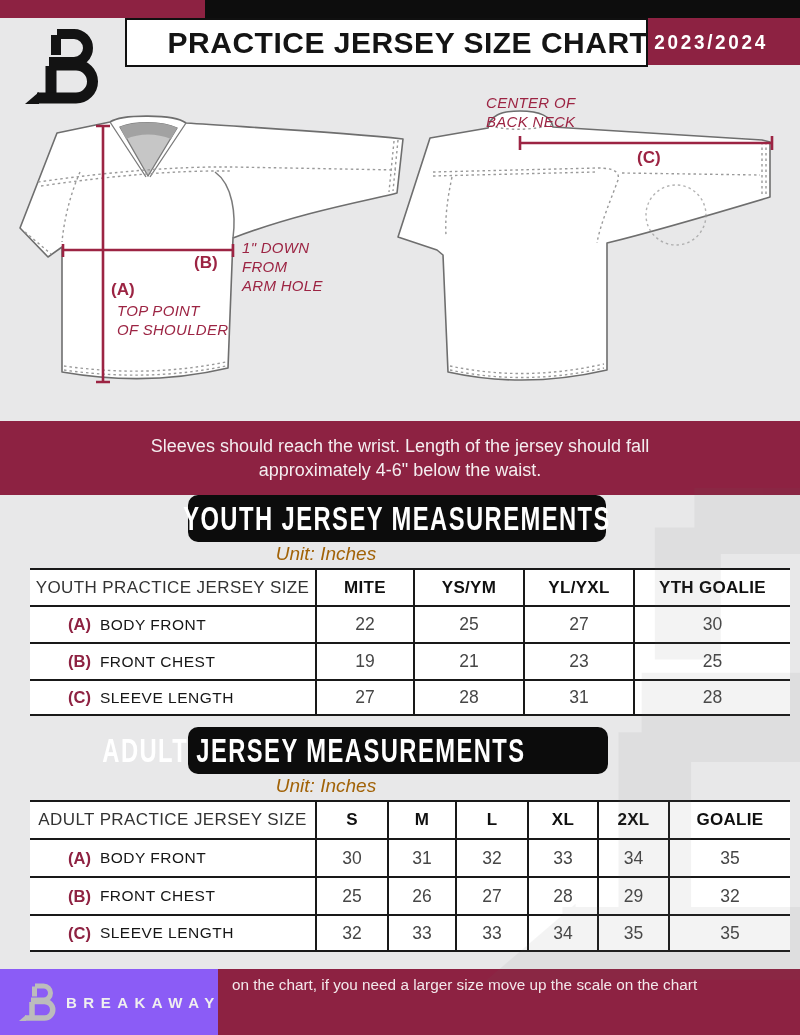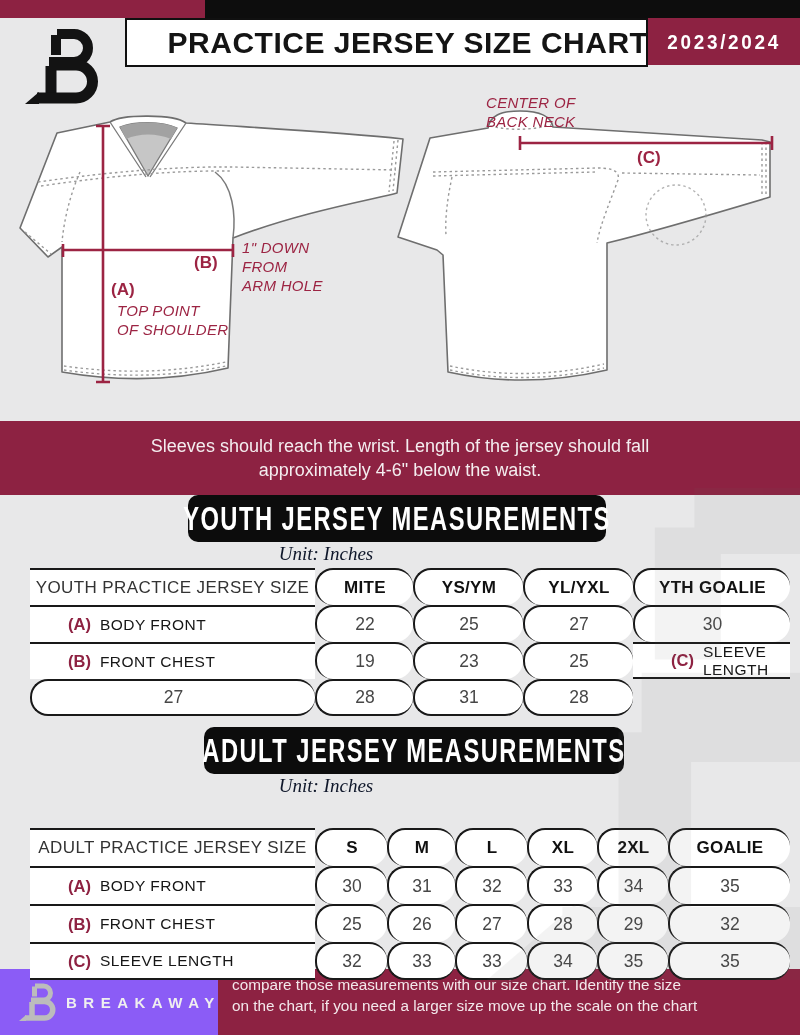--- a/index.html
+++ b/index.html
@@ -9,50 +9,50 @@
   
   .topbar-maroon{position:absolute;left:0;top:0;width:205px;height:18px;background:#8d2242;}
   .topbar-black{position:absolute;left:205px;top:0;width:595px;height:18px;background:#0d0d0d;}
 
   
   .logo-top{position:absolute;left:22px;top:24px;width:82px;height:84px;}
   .title-box{position:absolute;left:125px;top:18px;width:523px;height:49px;background:#ffffff;
     border:2px solid #101010;box-sizing:border-box;display:flex;align-items:center;justify-content:center;}
   .title-box span{font-size:30px;font-weight:bold;color:#141414;letter-spacing:.5px;white-space:nowrap;margin-left:43px;}
   .year-box{position:absolute;left:648px;top:18px;width:152px;height:47px;background:#8d2242;
-    display:flex;align-items:center;justify-content:center;}
+    display:flex;align-items:center;justify-content:flex-start;}
   .year-box span{color:#ffffff;font-size:21px;font-weight:bold;letter-spacing:3px;transform:scaleX(.9);white-space:nowrap;}
 
   
   .diagram{position:absolute;left:0;top:80px;width:800px;height:345px;}
   .anno{position:absolute;color:#9c2443;white-space:pre-line;z-index:3;}
   .anno-key{font-weight:bold;font-size:17px;}
   .anno-cap{font-style:italic;font-size:15px;line-height:19px;letter-spacing:.3px;}
 
   
   .banner{position:absolute;left:0;top:421px;width:800px;height:74px;background:#8d2242;
     display:flex;flex-direction:column;align-items:center;justify-content:center;gap:2px;}
   .banner div{color:#f4edef;font-size:18px;line-height:22px;}
 
   
   .pill{position:absolute;height:47px;background:#0c0c0c;border-radius:10px;
     display:flex;align-items:center;justify-content:center;}
   .pill span{color:#ffffff;font-size:33px;font-weight:bold;letter-spacing:2px;transform:scaleX(.72);white-space:nowrap;}
   .pill-youth{left:188px;top:495px;width:418px;}
-  .pill-adult{left:204px;top:727px;width:420px;}
-  .unit{position:absolute;left:0;width:652px;text-align:center;font-style:italic;font-size:19px;color:#0f172a;font-family:Liberation Serif, serif;}
+  .pill-adult{left:188px;top:727px;width:420px;justify-content:flex-end;}
+  .unit{position:absolute;left:0;width:652px;text-align:center;font-style:italic;font-size:19px;color:#a16207;}
   .unit-youth{top:543px;}
   .unit-adult{top:775px;}
 
   
   .table{position:absolute;left:30px;width:765px;display:grid;z-index:2;}
   .table-youth{top:568px;grid-template-columns:285px 98px 110px 110px 157px;grid-auto-rows:37px;}
-  .table-adult{top:800px;grid-template-columns:285px 72px 68px 72px 70px 71px 122px;grid-auto-rows:38px;margin-top:28px;}
+  .table-adult{top:800px;grid-template-columns:285px 72px 68px 72px 70px 71px 122px;grid-auto-rows:38px;}
   .cell{background:#ffffff;border-top:2px solid #191919;display:flex;align-items:center;justify-content:center;box-sizing:border-box;}
-  .vsep{border-left:2px solid #191919;border-radius:18px;}
+  .vsep{border-left:2px solid #191919;}
   .bb{border-bottom:2px solid #191919;}
   .cell.size-head{font-weight:bold;font-size:17px;color:#101010;letter-spacing:.3px;}
   .cell.label-head{font-size:17px;color:#333;letter-spacing:.4px;}
   .cell.rowlabel{justify-content:flex-start;padding-left:38px;gap:9px;}
   .rowlabel .key{color:#8e2242;font-weight:bold;font-size:16.5px;}
   .rowlabel .name{font-size:15.5px;color:#161616;letter-spacing:.5px;}
   .cell.val{font-size:17.5px;color:#474747;}
 
   
   .footer-black{position:absolute;left:0;top:969px;width:218px;height:66px;background:#8b5cf6;
@@ -173,20 +173,21 @@
     <div class="cell val vsep">22</div>
     <div class="cell val vsep">25</div>
     <div class="cell val vsep">27</div>
     <div class="cell val vsep">30</div>
 
     <div class="cell rowlabel">
       <span class="key">(B)</span>
       <span class="name">FRONT CHEST</span>
     </div>
     <div class="cell val vsep">19</div>
+    <div class="cell val vsep">21</div>
     <div class="cell val vsep">23</div>
     <div class="cell val vsep">25</div>
 
     <div class="cell rowlabel bb">
       <span class="key">(C)</span>
       <span class="name">SLEEVE LENGTH</span>
     </div>
     <div class="cell val vsep bb">27</div>
     <div class="cell val vsep bb">28</div>
     <div class="cell val vsep bb">31</div>
@@ -247,21 +248,20 @@
         <path d="M33 11 L33 31" stroke-width="10"></path>
         <path d="M34 10 H51 A14 14 0 1 1 51 38 H26" stroke-width="10"></path>
         <path d="M28 42 L28 70" stroke-width="11"></path>
         <path d="M29 41 H53 A16.5 16.5 0 1 1 53 74 H14" stroke-width="11"></path>
       </g>
       <path d="M16 68 L16 80 L2 80 Z" fill="#bcbcbc"></path>
     </svg>
     <div class="footer-brand">BREAKAWAY</div>
   </div>
   <div class="footer-maroon">
-    <div>compare those measurements  with our size chart. Identify the size</div>
     <div>on the chart, if you need a larger size move up the scale on the chart</div>
   </div>
 
   <svg class="watermark" viewBox="0 0 800 1035">
     <g transform="translate(470,455) scale(6.6)" fill="none" stroke="#6a6a6a" opacity="0.07">
       <path d="M33 11 L33 31" stroke-width="10"></path>
       <path d="M34 10 H51 A14 14 0 1 1 51 38 H26" stroke-width="10"></path>
       <path d="M28 42 L28 70" stroke-width="11"></path>
       <path d="M29 41 H53 A16.5 16.5 0 1 1 53 74 H14" stroke-width="11"></path>
       <path d="M16 68 L16 80 L2 80 Z" fill="#6a6a6a" stroke="none"></path>

